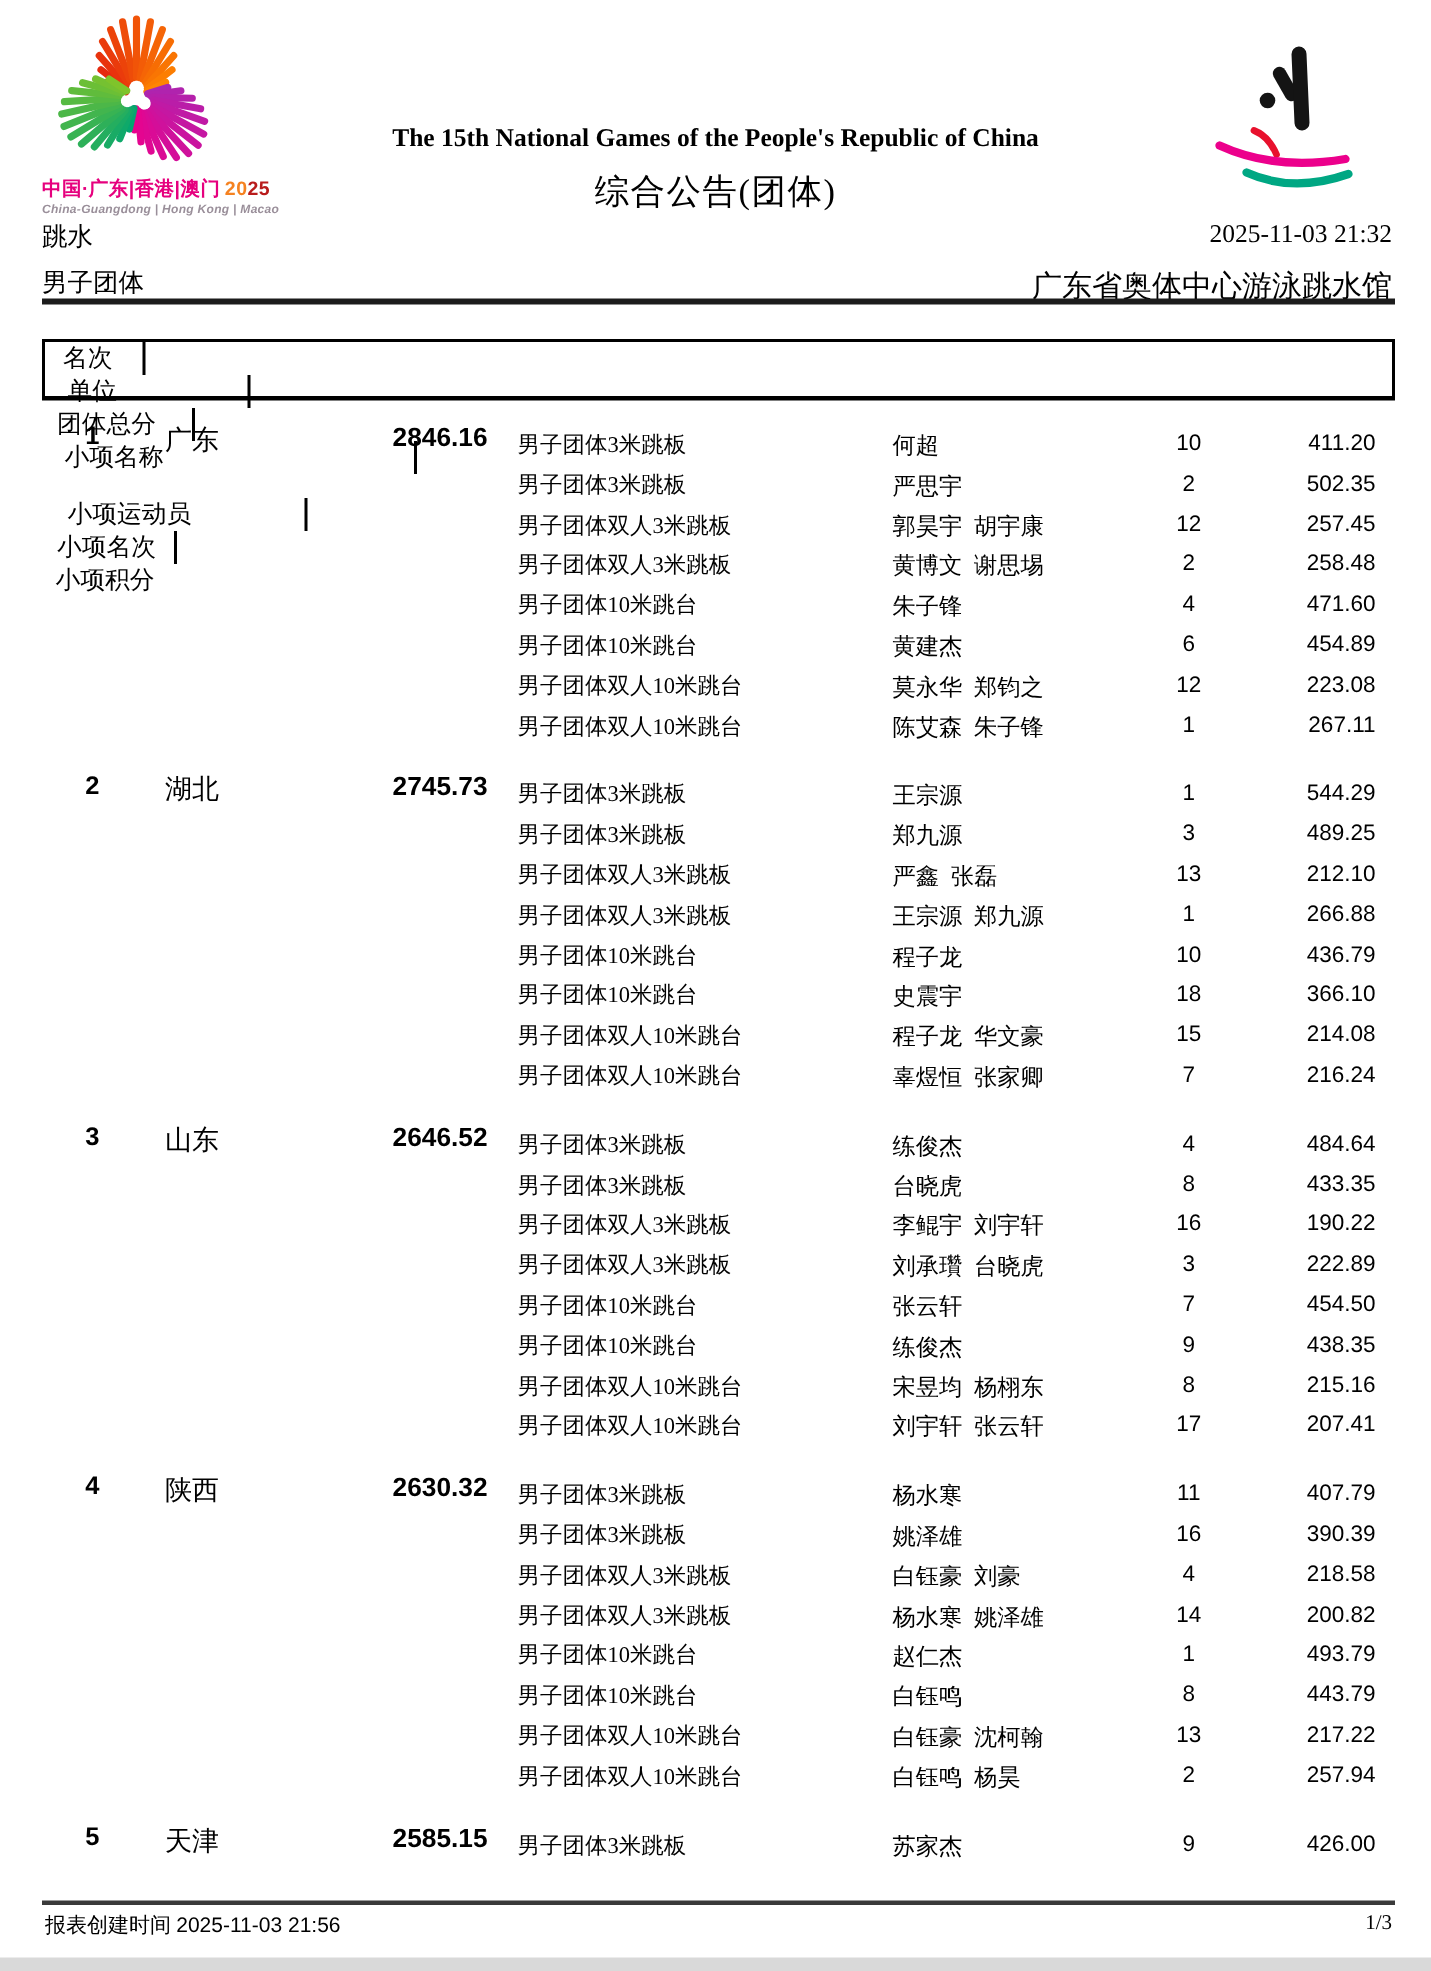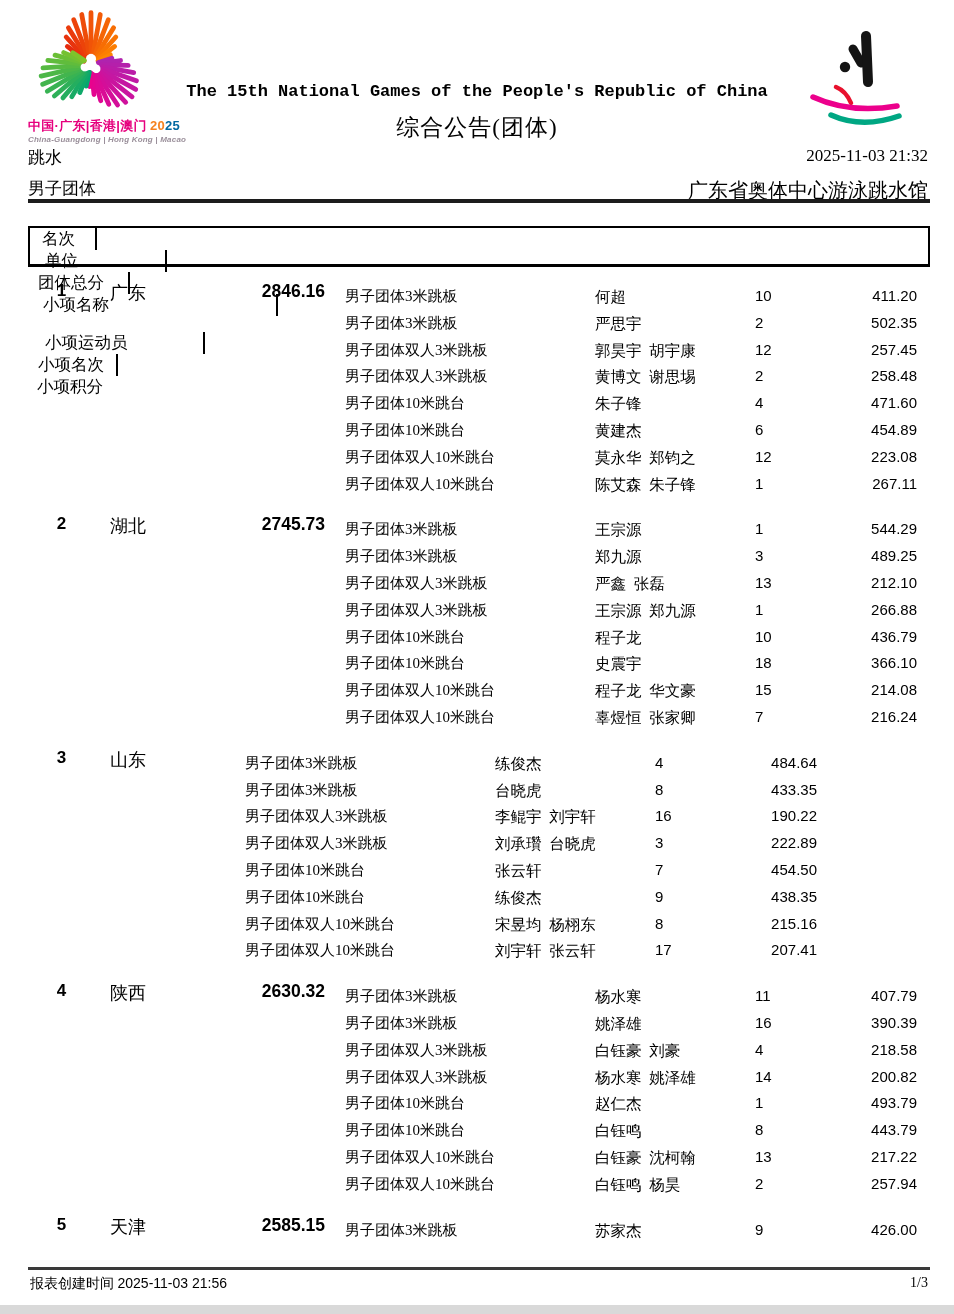--- a/index.html
+++ b/index.html
@@ -10,29 +10,29 @@
     overflow:hidden; margin:0 auto;
   }
   .sans { font-family:"Liberation Sans","DejaVu Sans",sans-serif; }
 
   
   .logo { position:absolute; left:28px; top:10px; width:200px; }
   .logo svg { display:block; margin-left:8px; }
   .logo-line1 { margin-top:1px; font-family:"Liberation Sans","DejaVu Sans",sans-serif;
                 font-weight:700; font-size:13px; letter-spacing:0.3px; color:#e6007e; white-space:nowrap; }
   .logo-line1 .yr-a { color:#f58220; margin-left:3px; }
-  .logo-line1 .yr-b { color:#0369a1; }
+  .logo-line1 .yr-b { color:#b91c1c; }
   .logo-line2 { font-family:"Liberation Sans","DejaVu Sans",sans-serif; font-style:italic;
                 font-weight:700; font-size:8px; color:#9a8f9a; letter-spacing:0.2px; white-space:nowrap; }
 
   .title-cn { position:absolute; left:0; right:0; top:38px; text-align:center;
               font-family:"Liberation Sans","DejaVu Sans",sans-serif;
               font-weight:700; font-size:29px; letter-spacing:1px; }
   .title-en { position:absolute; left:0; right:0; top:82px; text-align:center;
-              font-family:Liberation Mono, monospace;
+              font-family:Liberation Serif, serif;
               font-weight:700; font-size:17px; }
   .bulletin { position:absolute; left:0; right:0; top:112px; text-align:center;
               font-size:23px; letter-spacing:1px; }
 
   .diver { position:absolute; left:800px; top:28px; }
 
   .meta-sport  { position:absolute; left:28px;  top:146px; font-size:17px; }
   .meta-event  { position:absolute; left:28px;  top:177px; font-size:17px; }
   .meta-dt     { position:absolute; right:26px; top:146px; font-size:17px; }
   .meta-venue  { position:absolute; right:26px; top:177px; font-size:20px; }
@@ -55,21 +55,21 @@
   .group { display:flex; padding-top:13px; }
   .g-rank { width:67px; text-align:center; font-family:"Liberation Sans","DejaVu Sans",sans-serif;
             font-weight:700; font-size:17px; }
   .g-unit { width:137px; padding-left:15px; font-size:18px; }
   .g-total{ width:100px; text-align:right; padding-right:7px;
             font-family:"Liberation Sans","DejaVu Sans",sans-serif; font-weight:700; font-size:17.5px; }
   .g-events { width:598px; padding-top:6px; }
   .e-row { display:flex; height:26.8px; align-items:flex-start; }
   .e-name { width:248px; padding-left:13px; font-size:15px; white-space:nowrap; }
   .e-ath  { width:175px; padding-left:15px; font-size:15.5px; white-space:pre; }
-  .e-rank { width:88px; text-align:left; padding-right:13px; font-size:15px;
+  .e-rank { width:88px; text-align:center; padding-right:13px; font-size:15px;
             font-family:"Liberation Sans","DejaVu Sans",sans-serif; }
   .e-pts  { width:87px; text-align:right; padding-right:13px; font-size:15px;
             font-family:"Liberation Sans","DejaVu Sans",sans-serif; }
 
   
   .rule-bottom { position:absolute; left:28px; right:24px; top:1267px; height:3px; background:#3a3a3a; }
   .footer-row { position:absolute; left:30px; right:26px; top:1275px;
                 display:flex; justify-content:space-between; font-size:14px; }
   .page-edge { position:absolute; left:0; right:0; bottom:0; height:9px; background:#d9d9d9; }
 </style>
@@ -278,20 +278,21 @@
     <div class="e-ath">辜煜恒  张家卿</div>
     <div class="e-rank">7</div>
     <div class="e-pts">216.24</div>
   </div>
 </div>
   </div>
 
   <div class="group">
     <div class="g-rank">3</div>
     <div class="g-unit">山东</div>
+    <div class="g-total">2646.52</div>
     <div class="g-events">
   <div class="e-row">
     <div class="e-name">男子团体3米跳板</div>
     <div class="e-ath">练俊杰</div>
     <div class="e-rank">4</div>
     <div class="e-pts">484.64</div>
   </div>
 
   <div class="e-row">
     <div class="e-name">男子团体3米跳板</div>

